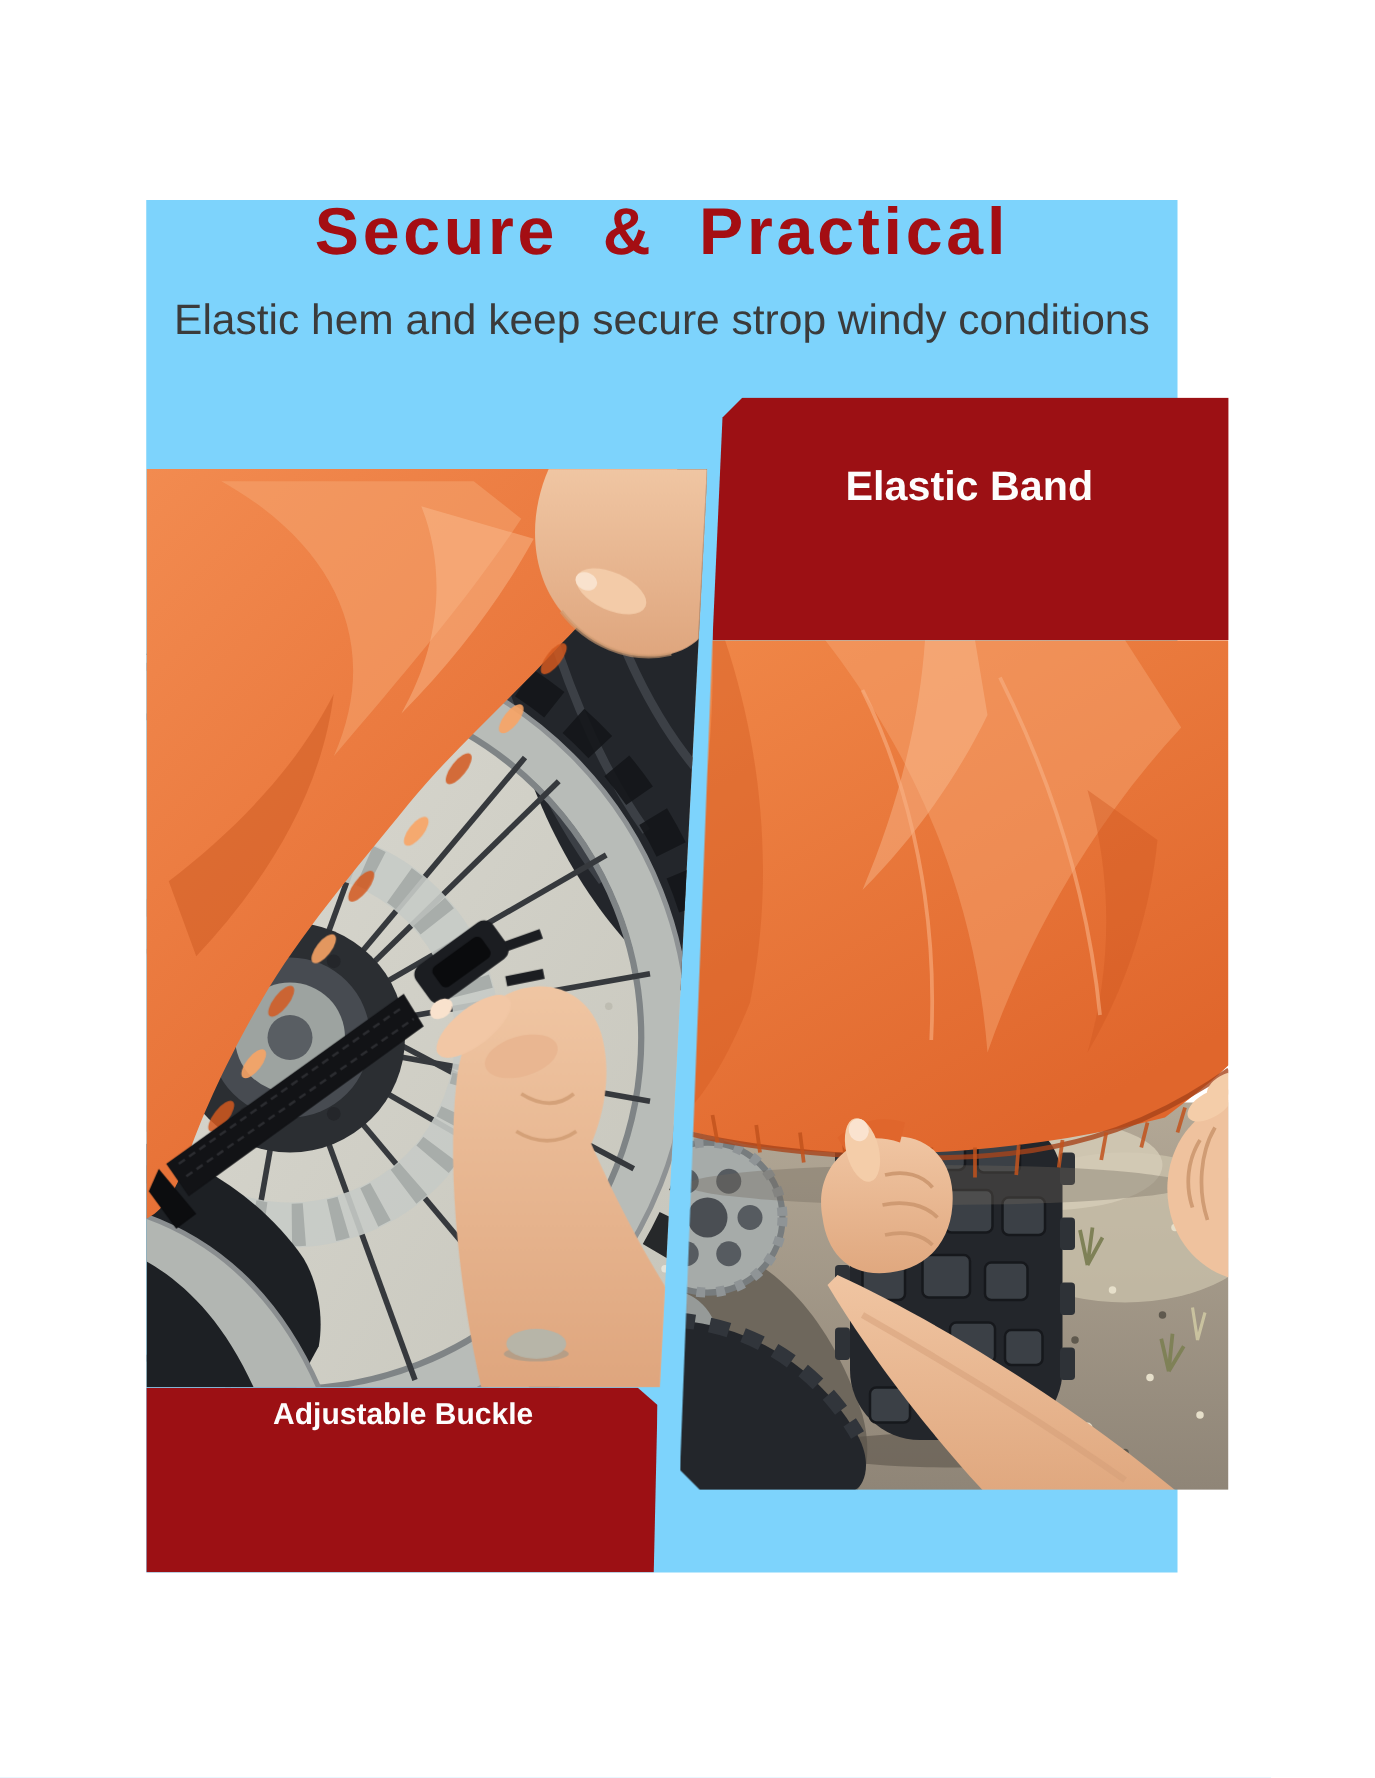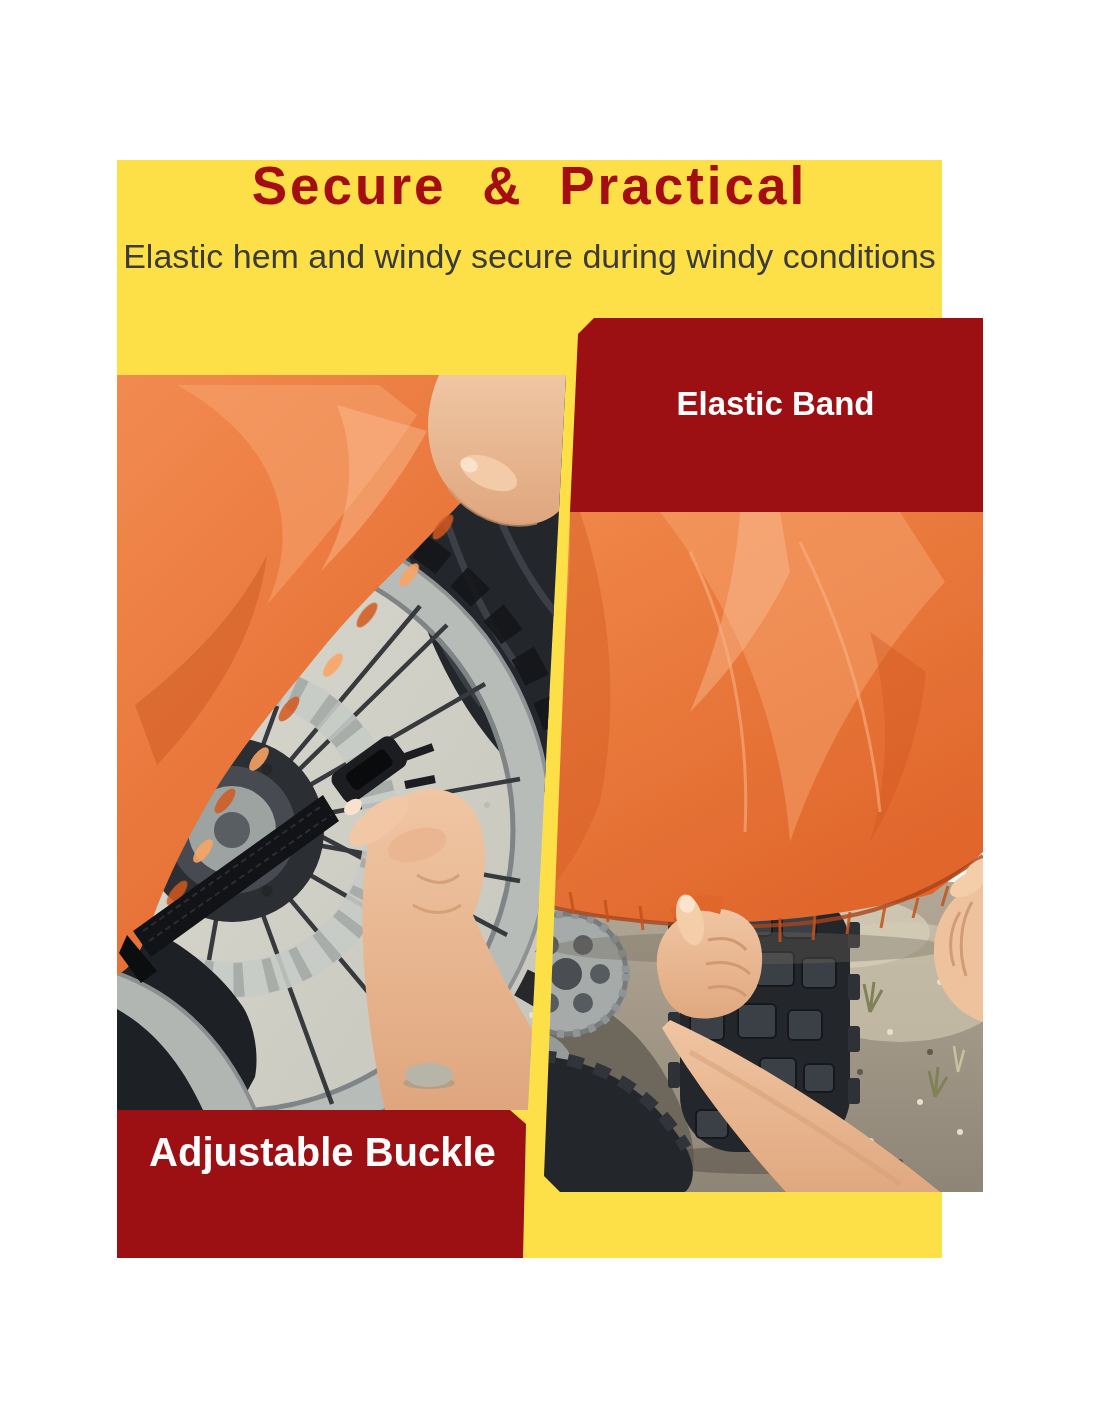--- a/index.html
+++ b/index.html
@@ -1,48 +1,48 @@
 <!DOCTYPE html>
 <html><head>
 <meta charset="utf-8">
 <style>
   html,body{margin:0;padding:0;background:#ffffff;}
   .page{position:relative;width:1100px;height:1422px;background:#ffffff;overflow:hidden;
         font-family:"Liberation Sans","DejaVu Sans",sans-serif;}
-  .card{position:absolute;left:117px;top:160px;width:825px;height:1098px;background:#fde047;}
+  .card{position:absolute;left:117px;top:160px;width:825px;height:1098px;background:#7dd3fc;}
   .page-title{position:absolute;left:0;right:0;top:-6px;text-align:center;
       font-size:53px;font-weight:bold;color:#a40e13;letter-spacing:3px;word-spacing:18px;line-height:1.2;}
   .page-subtitle{position:absolute;left:0;right:0;top:76px;text-align:center;
       font-size:34px;color:#3b3b3b;line-height:1.2;letter-spacing:0px;}
   .photo{position:absolute;overflow:hidden;}
   .photo svg{display:block;}
   .photo-left{left:0;top:215px;width:449px;height:735px;
       clip-path:polygon(0 0,100% 0,91.5% 100%,0 100%);}
   .photo-right{left:423px;top:352px;width:443px;height:680px;
       clip-path:polygon(30px 0,100% 0,100% 100%,20px 100%,4px 664px);}
   .callout{position:absolute;background:#9c1014;color:#fdfdfd;text-align:center;}
   .callout-elastic{left:451px;top:158px;width:415px;height:194px;
       clip-path:polygon(26px 0,100% 0,100% 100%,2px 100%,10px 16px);}
   .callout-buckle{left:0;top:950px;width:411px;height:148px;
       clip-path:polygon(0 0,393px 0,409px 14px,406px 100%,0 100%);}
   .callout-heading{font-weight:bold;line-height:40px;}
-  .callout-elastic .callout-heading{font-size:33px;padding-top:66px;}
-  .callout-buckle .callout-heading{font-size:40px;padding-top:21px;line-height:42px;}
+  .callout-elastic .callout-heading{font-size:33px;padding-top:51px;}
+  .callout-buckle .callout-heading{font-size:24px;padding-top:1px;line-height:42px;}
   .callout-body{font-size:26px;line-height:30px;margin:0 auto;}
   .callout-elastic .callout-body{max-width:340px;margin-top:11px;}
   .callout-buckle .callout-body{max-width:400px;margin-top:13px;}
 </style>
 </head>
 <body>
 
 <div class="page">
   <div class="card">
 
     <div class="page-title">Secure &amp; Practical</div>
-    <div class="page-subtitle">Elastic hem and windy secure during windy conditions</div>
+    <div class="page-subtitle">Elastic hem and keep secure strop windy conditions</div>
 
     <div class="photo photo-left">
       <svg width="449" height="735" viewBox="0 0 449 735">
         <defs>
           <linearGradient id="lconc" x1="0" y1="0" x2="1" y2="1">
             <stop offset="0" stop-color="#dddcd4"></stop>
               <stop offset="1" stop-color="#c6c5bb"></stop>
           </linearGradient>
           <linearGradient id="lorange" x1="0" y1="0" x2="0.7" y2="1">
             <stop offset="0" stop-color="#f28b50"></stop>

